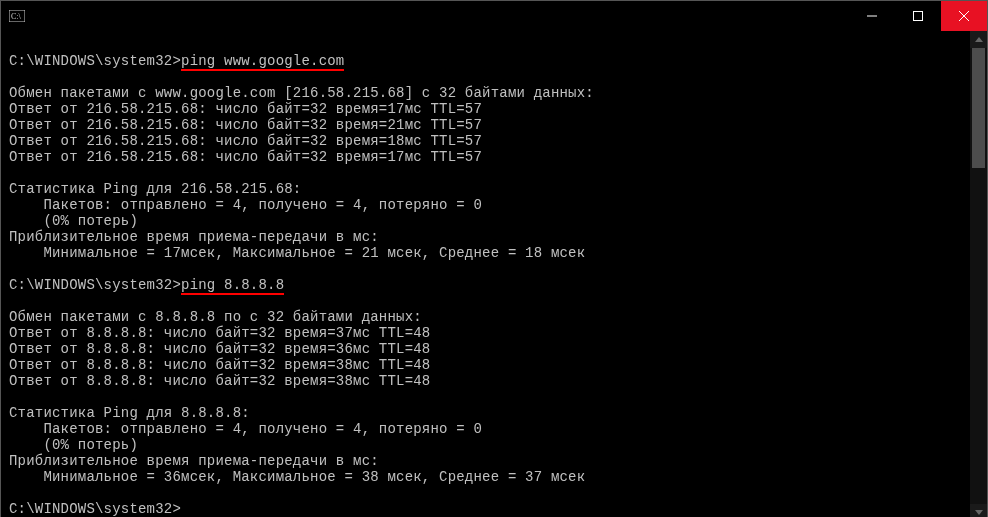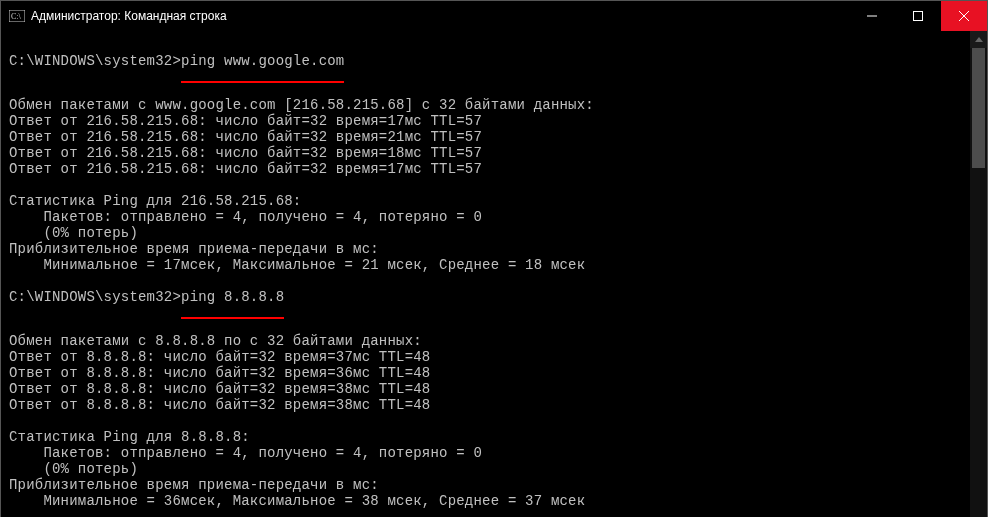--- a/index.html
+++ b/index.html
@@ -16,35 +16,34 @@
   .content-wrap { flex: 1; display: flex; background: #000; }
   .terminal { flex: 1; background: #000; color: #c0c0c0; font-family: Consolas, "Courier New", monospace; font-size: 14px; line-height: 16px; padding: 6px 4px 4px 8px; white-space: pre; letter-spacing: 0.2px; }
   .scrollbar { width: 17px; background: #1a1a1a; position: relative; }
   .scroll-up, .scroll-down { width: 17px; height: 17px; background: #1a1a1a; display: flex; align-items: center; justify-content: center; position: absolute; }
   .scroll-up { top: 0; }
   .scroll-down { bottom: 0; }
   .scroll-up::before { content: ""; border-left: 4px solid transparent; border-right: 4px solid transparent; border-bottom: 5px solid #666; }
   .scroll-down::before { content: ""; border-left: 4px solid transparent; border-right: 4px solid transparent; border-top: 5px solid #666; }
   .scroll-track { position: absolute; top: 17px; bottom: 17px; left: 0; right: 0; background: #111; }
   .scroll-thumb { position: absolute; top: 17px; left: 2px; width: 13px; height: 120px; background: #4d4d4d; }
-  .underline-red { display: inline-block; border-bottom: 2px solid #ff0000; padding-bottom: 12px; margin-bottom: -2px; }
+  .underline-red { display: inline-block; border-bottom: 2px solid #ff0000; padding-bottom: 0px; margin-bottom: -2px; }
   .line { display: block; min-height: 16px; }
 </style>
 </head>
 <body>
 
 <div class="window">
   <div class="titlebar">
     <span class="titlebar-icon">
       <svg width="16" height="12" viewBox="0 0 16 12">
           <rect x="0" y="0" width="16" height="12" fill="none" stroke="#ccc" stroke-width="1"></rect>
           <text x="2" y="9" font-size="8" fill="#ccc" font-family="Consolas">C:\</text>
         </svg>
     </span>
-    <span class="titlebar-title">Администратор: Командная строка</span>
     <span class="titlebar-spacer"></span>
     <div class="tb-btn">
       <svg width="10" height="10" viewBox="0 0 10 10">
           <line x1="0" y1="5" x2="10" y2="5" stroke="#fff" stroke-width="1"></line>
         </svg>
     </div>
     <div class="tb-btn">
       <svg width="10" height="10" viewBox="0 0 10 10">
           <rect x="0.5" y="0.5" width="9" height="9" fill="none" stroke="#fff" stroke-width="1"></rect>
         </svg>

